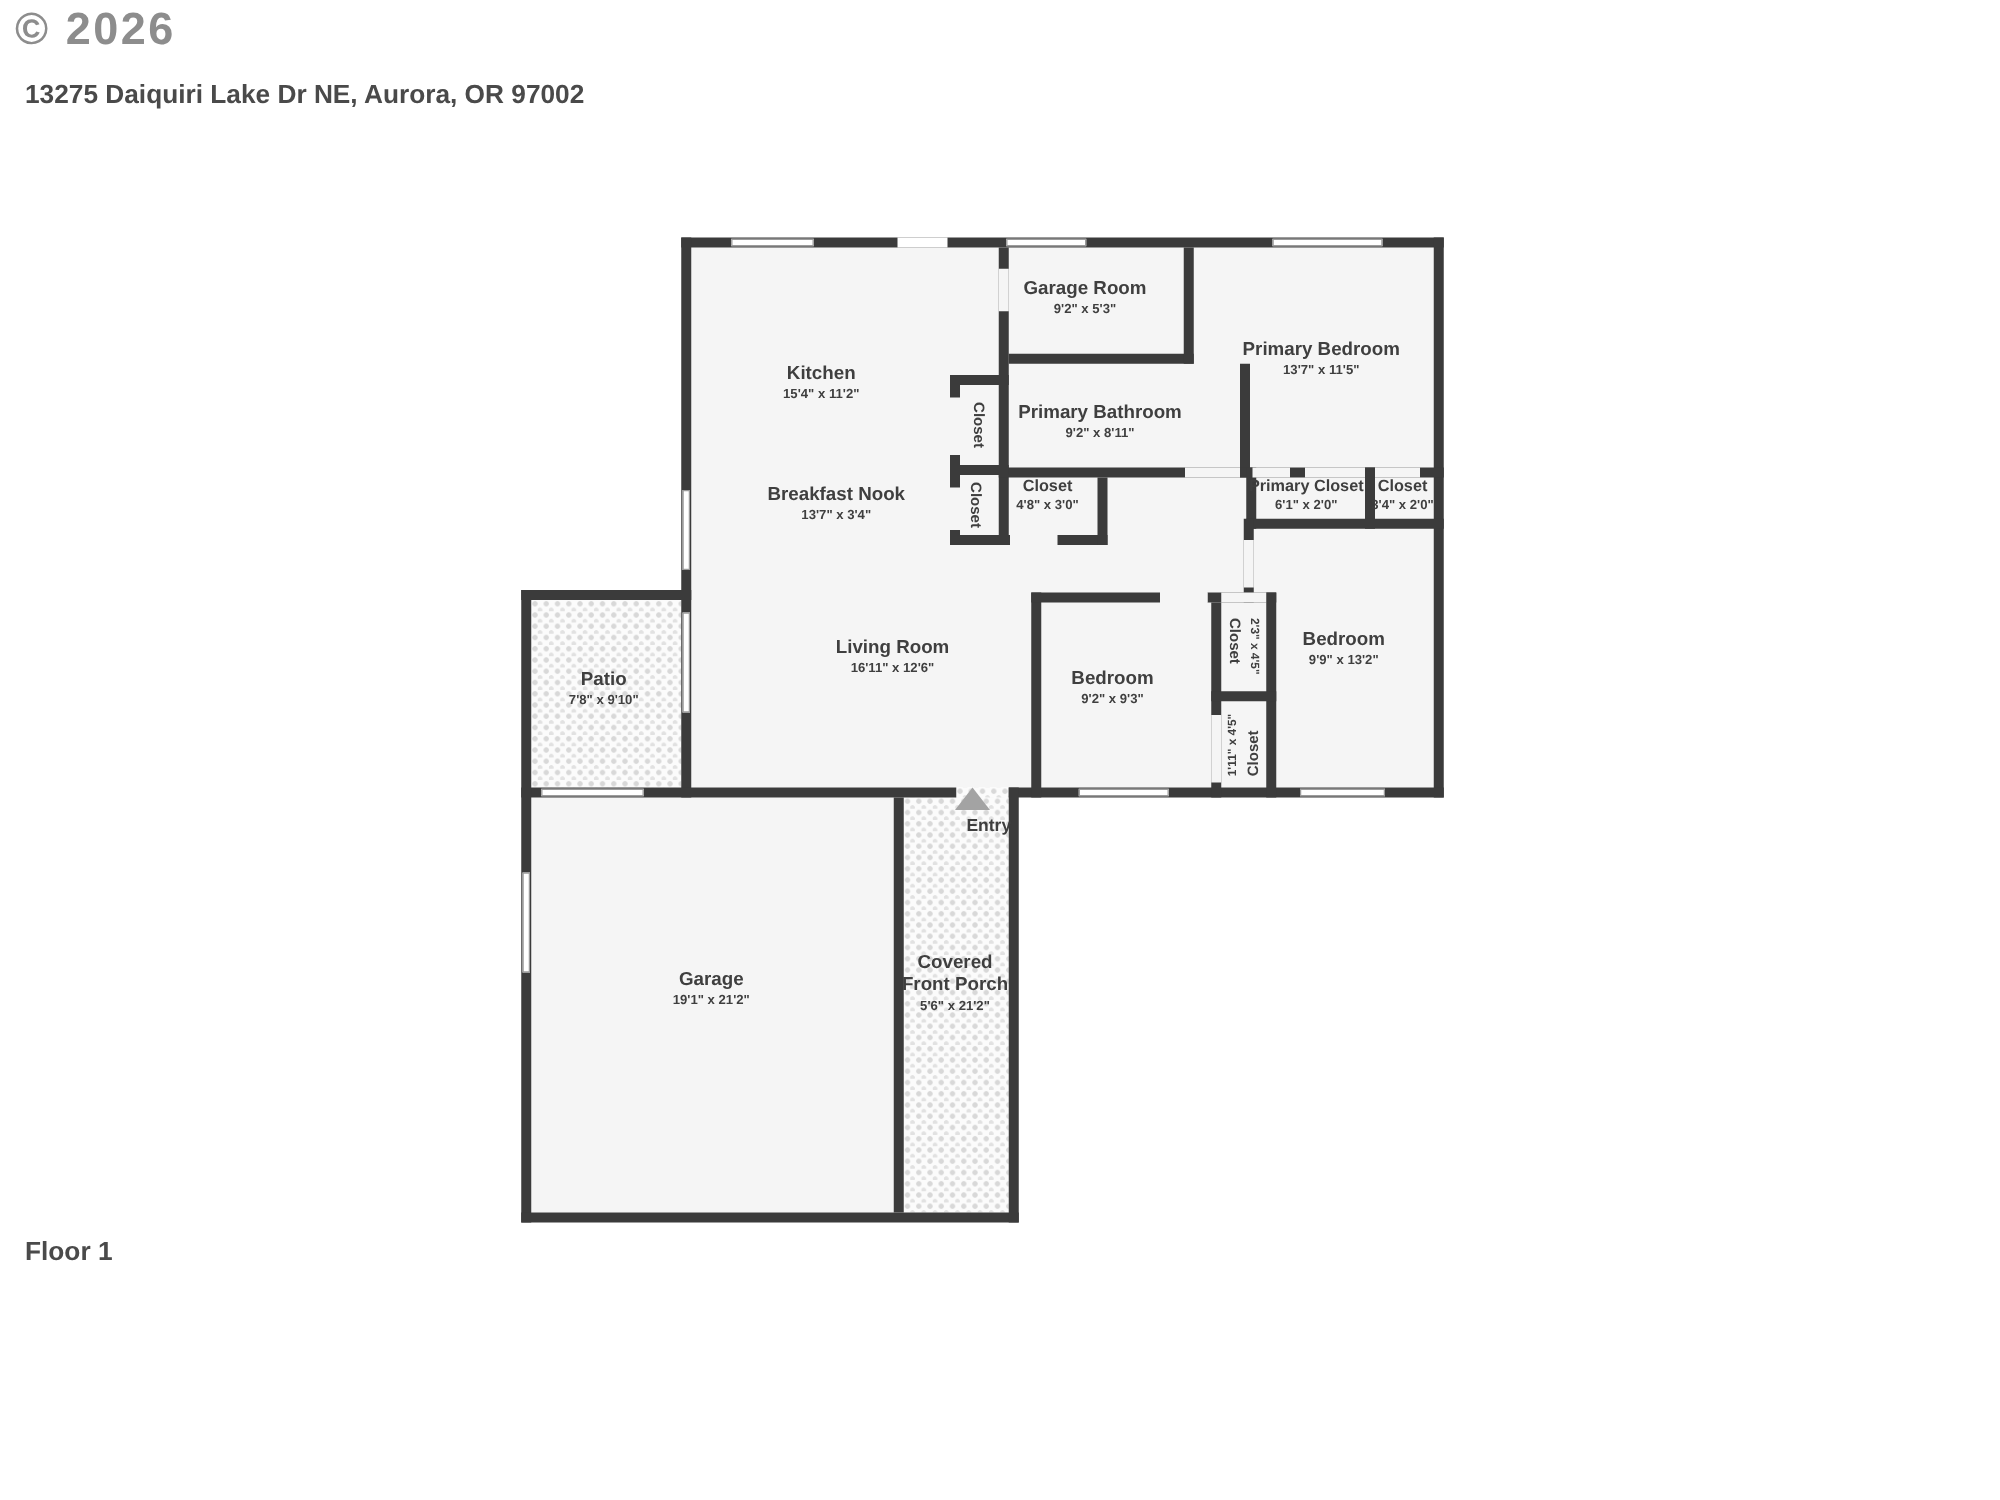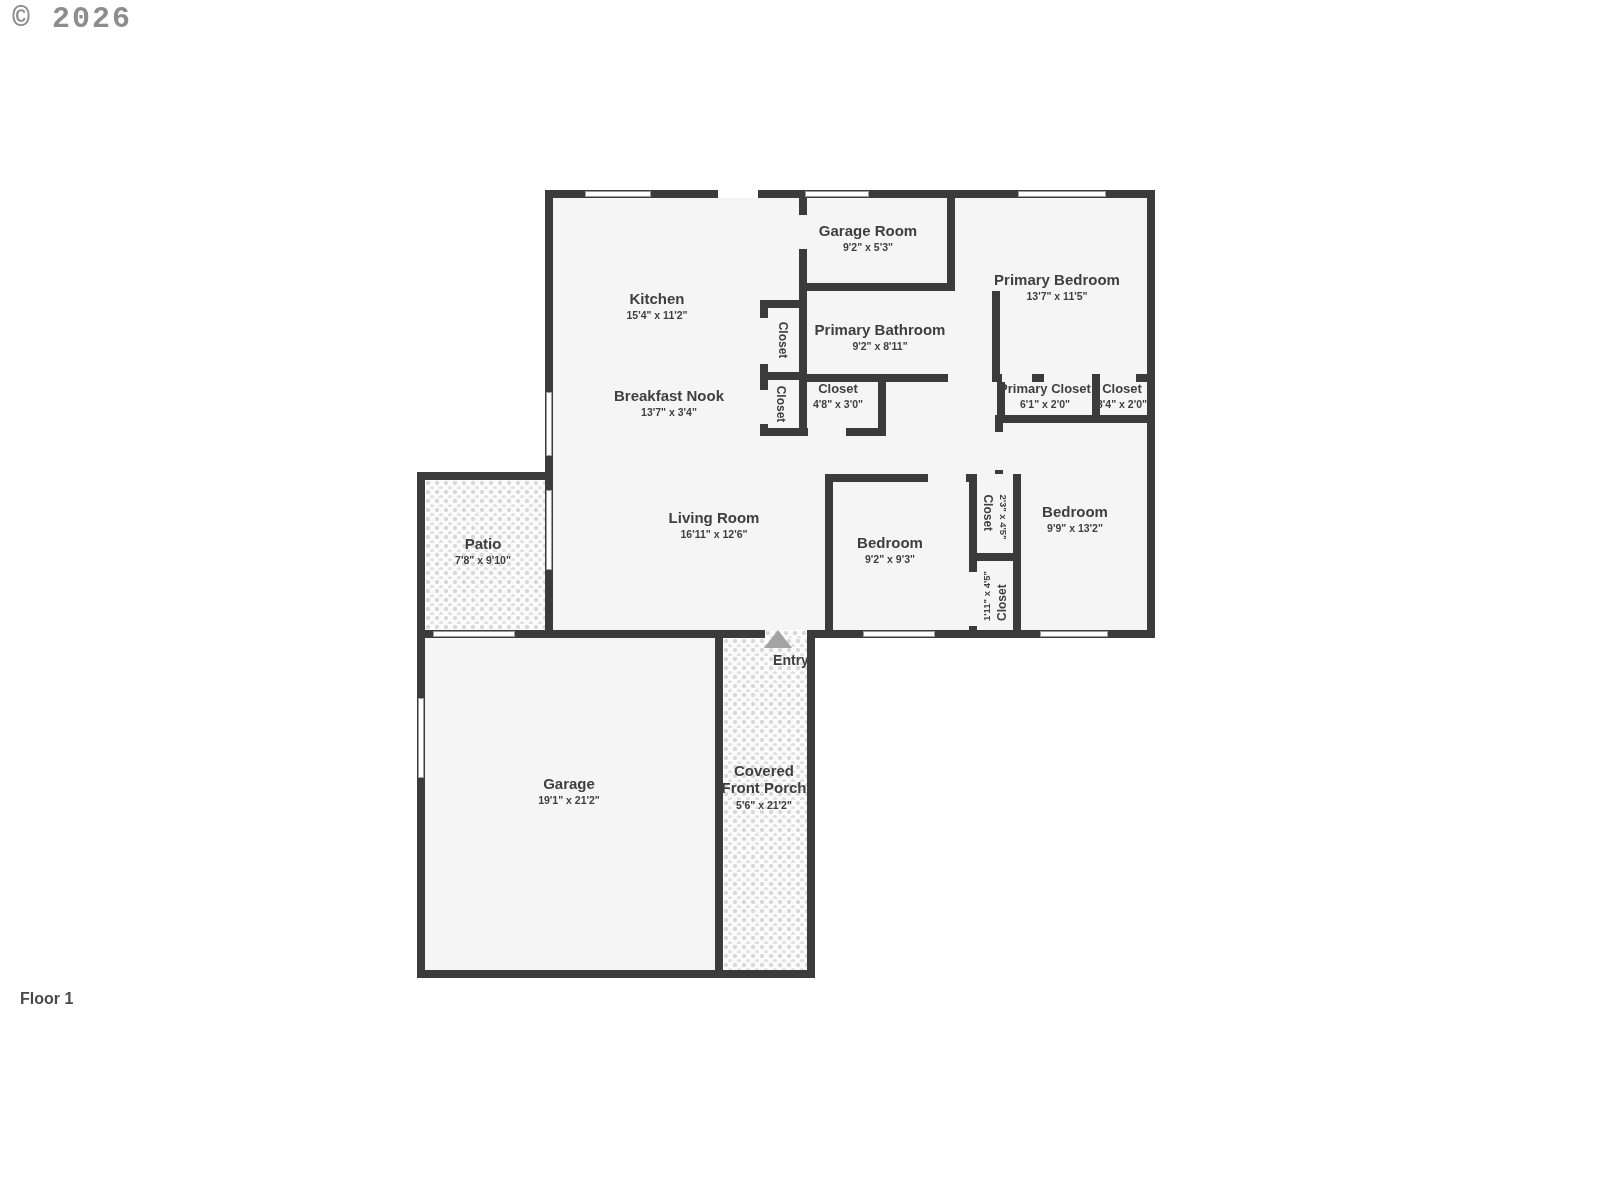--- a/index.html
+++ b/index.html
@@ -1,22 +1,22 @@
 <!DOCTYPE html>
 <html><head>
 <meta charset="utf-8">
 <style>
   html,body{margin:0;padding:0;background:#fff;}
   body{font-family:"Liberation Sans","DejaVu Sans",sans-serif;}
   #canvas{position:relative;width:1600px;height:1200px;background:#fff;overflow:hidden;}
 
-  .copyright{position:absolute;left:12px;top:2px;font-family:Liberation Mono, monospace;
-    font-size:30px;font-weight:700;color:#8d8d8d;letter-spacing:2px;}
+  .copyright{position:absolute;left:12px;top:2px;font-family:Liberation Sans, sans-serif;
+    font-size:36px;font-weight:700;color:#8d8d8d;letter-spacing:2px;}
   .address{position:absolute;left:20px;top:64px;font-size:21px;font-weight:700;color:#4a4a4a;}
-  .floor-label{position:absolute;left:20px;top:990px;font-size:16px;font-weight:700;color:#4a4a4a;}
+  .floor-label{position:absolute;left:20px;top:990px;font-size:21px;font-weight:700;color:#4a4a4a;}
   .disclaimer{position:absolute;left:0;top:1101px;width:1570px;text-align:center;
     font-size:10px;font-weight:700;color:#555;}
 
   .floor{position:absolute;background:#f5f5f5;}
   .texture{position:absolute;background-color:#fbfbfb;
     background-image:
       radial-gradient(circle at 3px 3px, rgba(0,0,0,0.14) 1.8px, transparent 2.4px),
       radial-gradient(circle at 7px 8px, rgba(0,0,0,0.10) 1.6px, transparent 2.2px);
     background-size:9px 9px;}
   .wall{position:absolute;background:#3b3b3b;}
@@ -44,20 +44,21 @@
   .entry-triangle{position:absolute;width:0;height:0;
     border-left:14px solid transparent;border-right:14px solid transparent;
     border-bottom:18px solid #a3a3a3;z-index:6;}
 </style>
 </head>
 <body>
 
 <div id="canvas">
 
   <div class="copyright">© 2026</div>
+  <div class="address">13275 Daiquiri Lake Dr NE, Aurora, OR 97002</div>
 
   <div>
 
     <div class="floor" style="left:553px;top:198px;width:594px;height:432px;"></div>
     <div class="floor" style="left:425px;top:638px;width:290px;height:332px;"></div>
     <div class="texture" style="left:425px;top:480px;width:120px;height:150px;"></div>
     <div class="texture" style="left:723px;top:638px;width:84px;height:332px;"></div>
     <div class="texture" style="left:765px;top:630px;width:42px;height:8px;"></div>
 
     <div class="wall" style="left:545px;top:190px;width:610px;height:8px;"></div>

